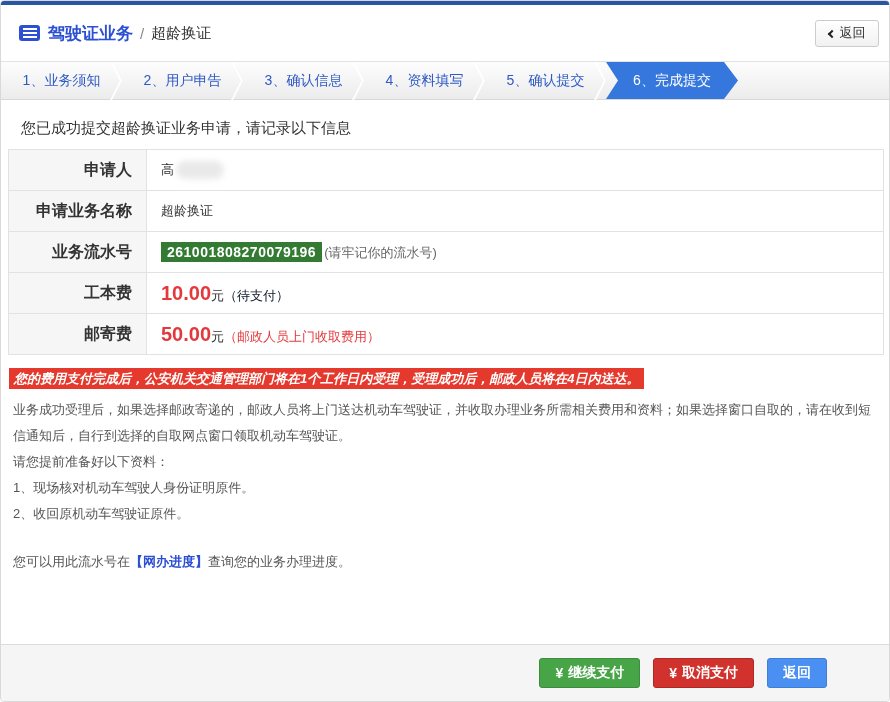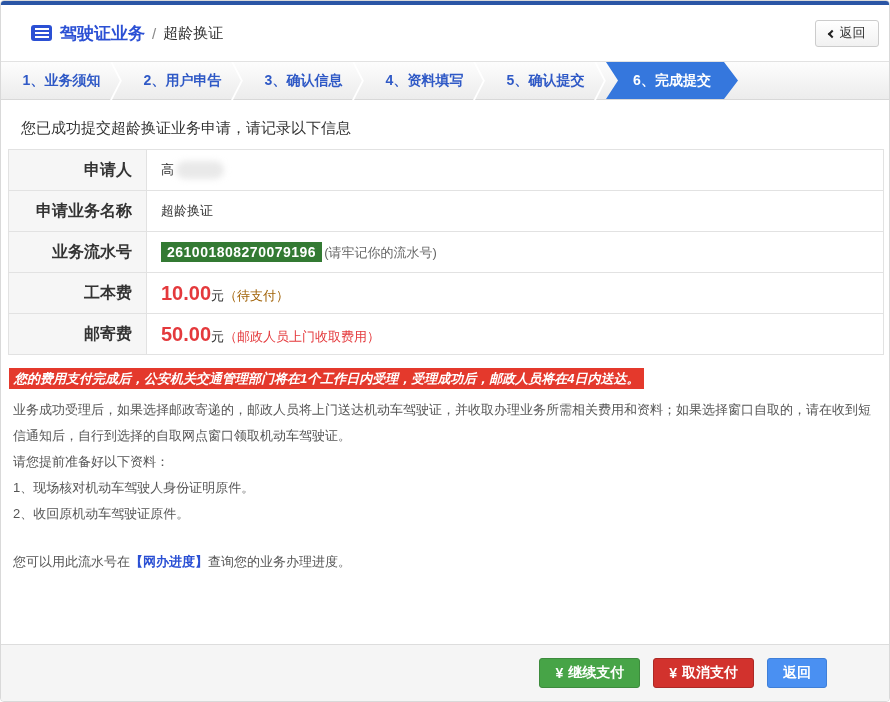--- a/index.html
+++ b/index.html
@@ -2,37 +2,37 @@
 <html><head>
 <meta charset="utf-8">
 <style>
   * { margin:0; padding:0; box-sizing:border-box; }
   html,body { width:890px; height:702px; background:#fff; }
   body { font-family:"Liberation Sans","DejaVu Sans",sans-serif; color:#333; position:relative; }
   .page { width:890px; height:702px; border:1px solid #d9d9d9; border-radius:4px; overflow:hidden; position:relative; background:#fff; }
   .topbar { height:4px; background:#2a55a5; }
 
   
-  .header { height:56px; display:flex; align-items:center; padding:0 10px 0 30px; background:#fff; }
+  .header { height:56px; display:flex; align-items:center; padding:0 10px 0 18px; background:#fff; }
   .list-icon { width:21px; height:16px; background:#2b50d4; border-radius:3px; margin-right:8px; position:relative; flex:0 0 auto; }
   .list-icon::after { content:""; position:absolute; left:4px; right:3px; top:3px; height:10px;
     background:repeating-linear-gradient(#fff 0 2px, transparent 2px 4px); }
   .page-title { font-size:17px; font-weight:bold; color:#2b50d4; }
   .title-sep { font-size:15px; color:#888; margin:0 7px; }
   .page-subtitle { font-size:15px; color:#333; }
   .back-top-btn { margin-left:auto; width:64px; height:27px; border:1px solid #ccc; border-radius:3px;
     background:linear-gradient(#fff,#f1f1f1); display:flex; align-items:center; justify-content:center;
     font-size:13px; color:#333; cursor:pointer; gap:5px; }
   .chevron-left { width:6px; height:6px; border-left:2px solid #222; border-bottom:2px solid #222; transform:rotate(45deg); margin-top:1px; }
 
   
   .steps { height:39px; display:flex; list-style:none; background:linear-gradient(#fdfdfd,#ececec);
     border-top:1px solid #e2e2e2; border-bottom:1px solid #d8d8d8; }
   .step { width:121px; position:relative; display:flex; align-items:center; justify-content:center;
-    font-size:14px; font-weight:bold; color:#2f59c6; }
+    font-size:14px; font-weight:normal; color:#2f59c6; }
   .step .sep-top, .step .sep-bottom { position:absolute; right:5px; width:2px; height:50%; background:#fff; }
   .step .sep-top { top:0; transform:skewX(27deg); }
   .step .sep-bottom { bottom:0; transform:skewX(-27deg); }
   .step.active { width:132px; background:#3577dd; color:#fff;
     clip-path:polygon(12px 50%, 0 0, calc(100% - 14px) 0, 100% 50%, calc(100% - 14px) 100%, 0 100%); }
 
   
   .success-msg { margin:19px 0 11px 20px; font-size:15px; color:#333; }
 
   
@@ -40,21 +40,21 @@
   table.info th { width:138px; background:#f6f6f6; border:1px solid #e2e2e2; text-align:right;
     padding:0 14px 0 0; font-size:16px; color:#333; font-weight:bold; height:41px; }
   table.info td { border:1px solid #e2e2e2; padding:0 0 0 14px; font-size:13px; color:#333; height:41px; }
   .name-blur { display:inline-block; width:48px; height:18px; background:#e9e9e9; border-radius:9px;
     vertical-align:middle; margin-left:2px; filter:blur(3px); }
   .serial-badge { display:inline-block; background:#337a33; color:#fff; font-weight:bold; font-size:14px;
     padding:2px 6px; letter-spacing:.5px;text-align:center; }
   .serial-note { color:#666; margin-left:2px; }
   .price { color:#e4393c; font-weight:bold; font-size:20px; }
   .unit { color:#333; font-size:13px; }
-  .fee-note-gray { color:#a16207; }
+  .fee-note-gray { color:#0f172a; }
   .fee-note-red { color:#e4393c; }
 
   
   .alert-wrap { margin:13px 0 4px 8px; }
   .alert-banner { display:inline-block; background:#e4392c; color:#fff; font-size:13px; font-weight:bold;
     padding:2px 5px; line-height:17px;font-style:italic; }
 
   
   .notice { padding:4px 12px 0 12px; font-size:13px; color:#555; line-height:26px; }
   .notice p { margin:0; }

